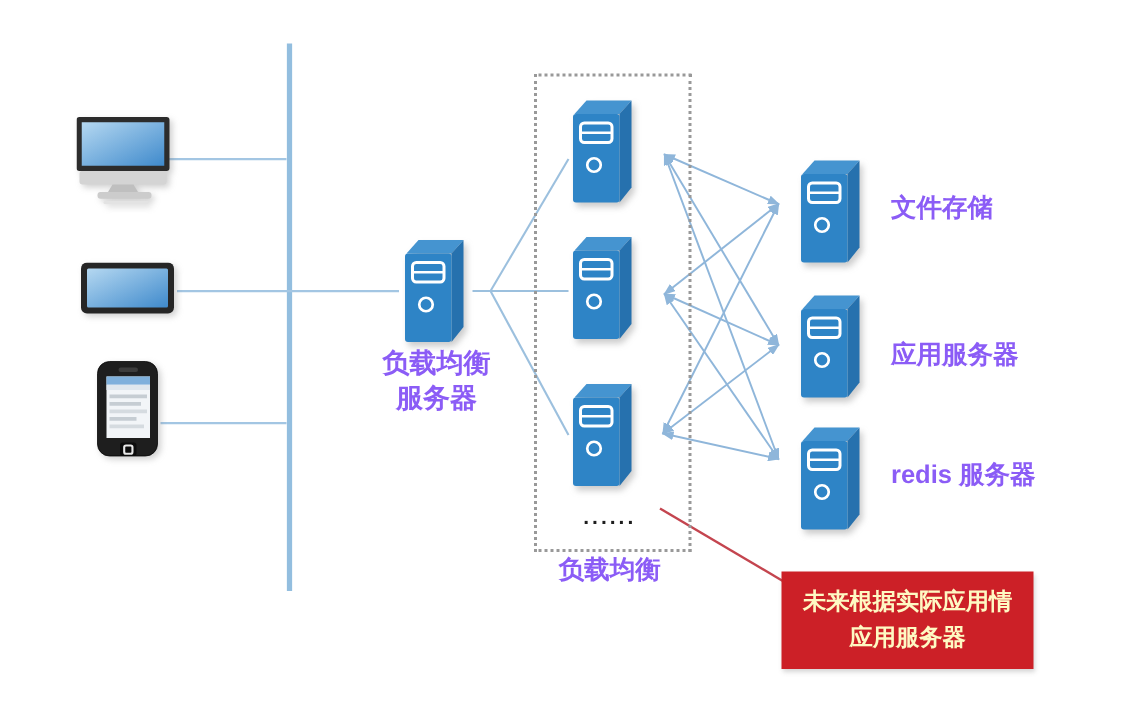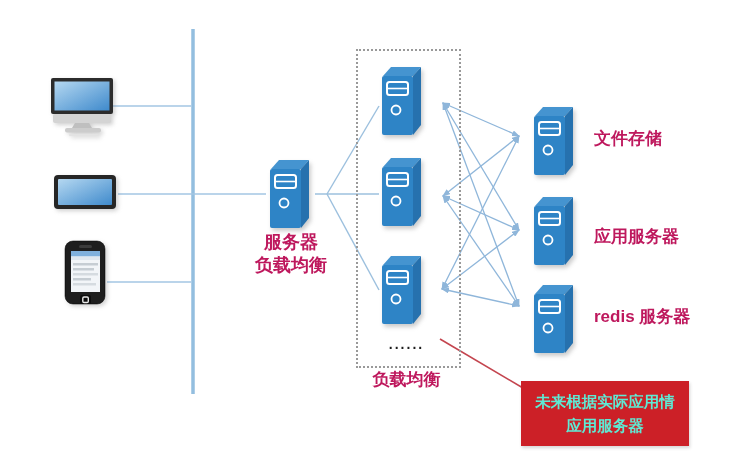--- a/index.html
+++ b/index.html
@@ -10,34 +10,34 @@
   .abs{position:absolute;}
   svg.lines{position:absolute;left:0;top:0;width:753px;height:471px;z-index:1;}
   .icon{z-index:3;}
   .tower svg{filter:drop-shadow(2px 3px 2px rgba(110,110,110,.35));}
   .device svg{filter:drop-shadow(2px 2px 2px rgba(120,120,120,.35));}
   .dashed-box{
     left:356px;top:49px;width:101px;height:315px;
     border:2px dotted #999999;z-index:2;background:transparent;
   }
   .label{
-    color:#be185d;font-weight:700;text-align:center;z-index:4;
+    color:#8b5cf6;font-weight:700;text-align:center;z-index:4;
     font-size:17px;line-height:1.25;white-space:nowrap;
   }
   .label.left-align{text-align:left;}
   .lb-label{left:236px;top:231px;width:110px;font-size:18px;}
   .app-label{left:346px;top:369px;width:121px;}
   .dots{left:356px;top:336px;width:101px;text-align:center;z-index:4;
         font-weight:700;font-size:14px;letter-spacing:2px;color:#1d1d1d;}
   .srv-label-1{left:594px;top:128px;}
   .srv-label-2{left:594px;top:226px;}
   .srv-label-3{left:594px;top:306px;}
   .note-box{
     left:521px;top:381px;width:168px;height:65px;background:#cc2027;
-    color:#5eead4;font-weight:700;font-size:15.5px;line-height:1.5;
+    color:#fef9c3;font-weight:700;font-size:15.5px;line-height:1.5;
     display:flex;flex-direction:column;align-items:center;justify-content:center;
     text-align:center;z-index:5;box-shadow:1px 2px 3px rgba(120,120,120,.3);
   }
 </style>
 </head>
 <body>
 
 <div id="canvas">
 
   <svg width="0" height="0" style="position:absolute">
@@ -130,22 +130,22 @@
         <use href="#phone"></use>
       </svg>
   </div>
 
   <div class="abs icon tower" style="left:265px;top:158px;width:48px;height:72px;">
     <svg width="48" height="72">
         <use href="#tower"></use>
       </svg>
   </div>
   <div class="abs label lb-label">
+    <div>负载均衡</div>
     <div>服务器</div>
-    <div>负载均衡</div>
   </div>
 
   <div class="abs icon tower" style="left:377px;top:65px;width:48px;height:72px;">
     <svg width="48" height="72">
         <use href="#tower"></use>
       </svg>
   </div>
   <div class="abs icon tower" style="left:377px;top:156px;width:48px;height:72px;">
     <svg width="48" height="72">
         <use href="#tower"></use>

